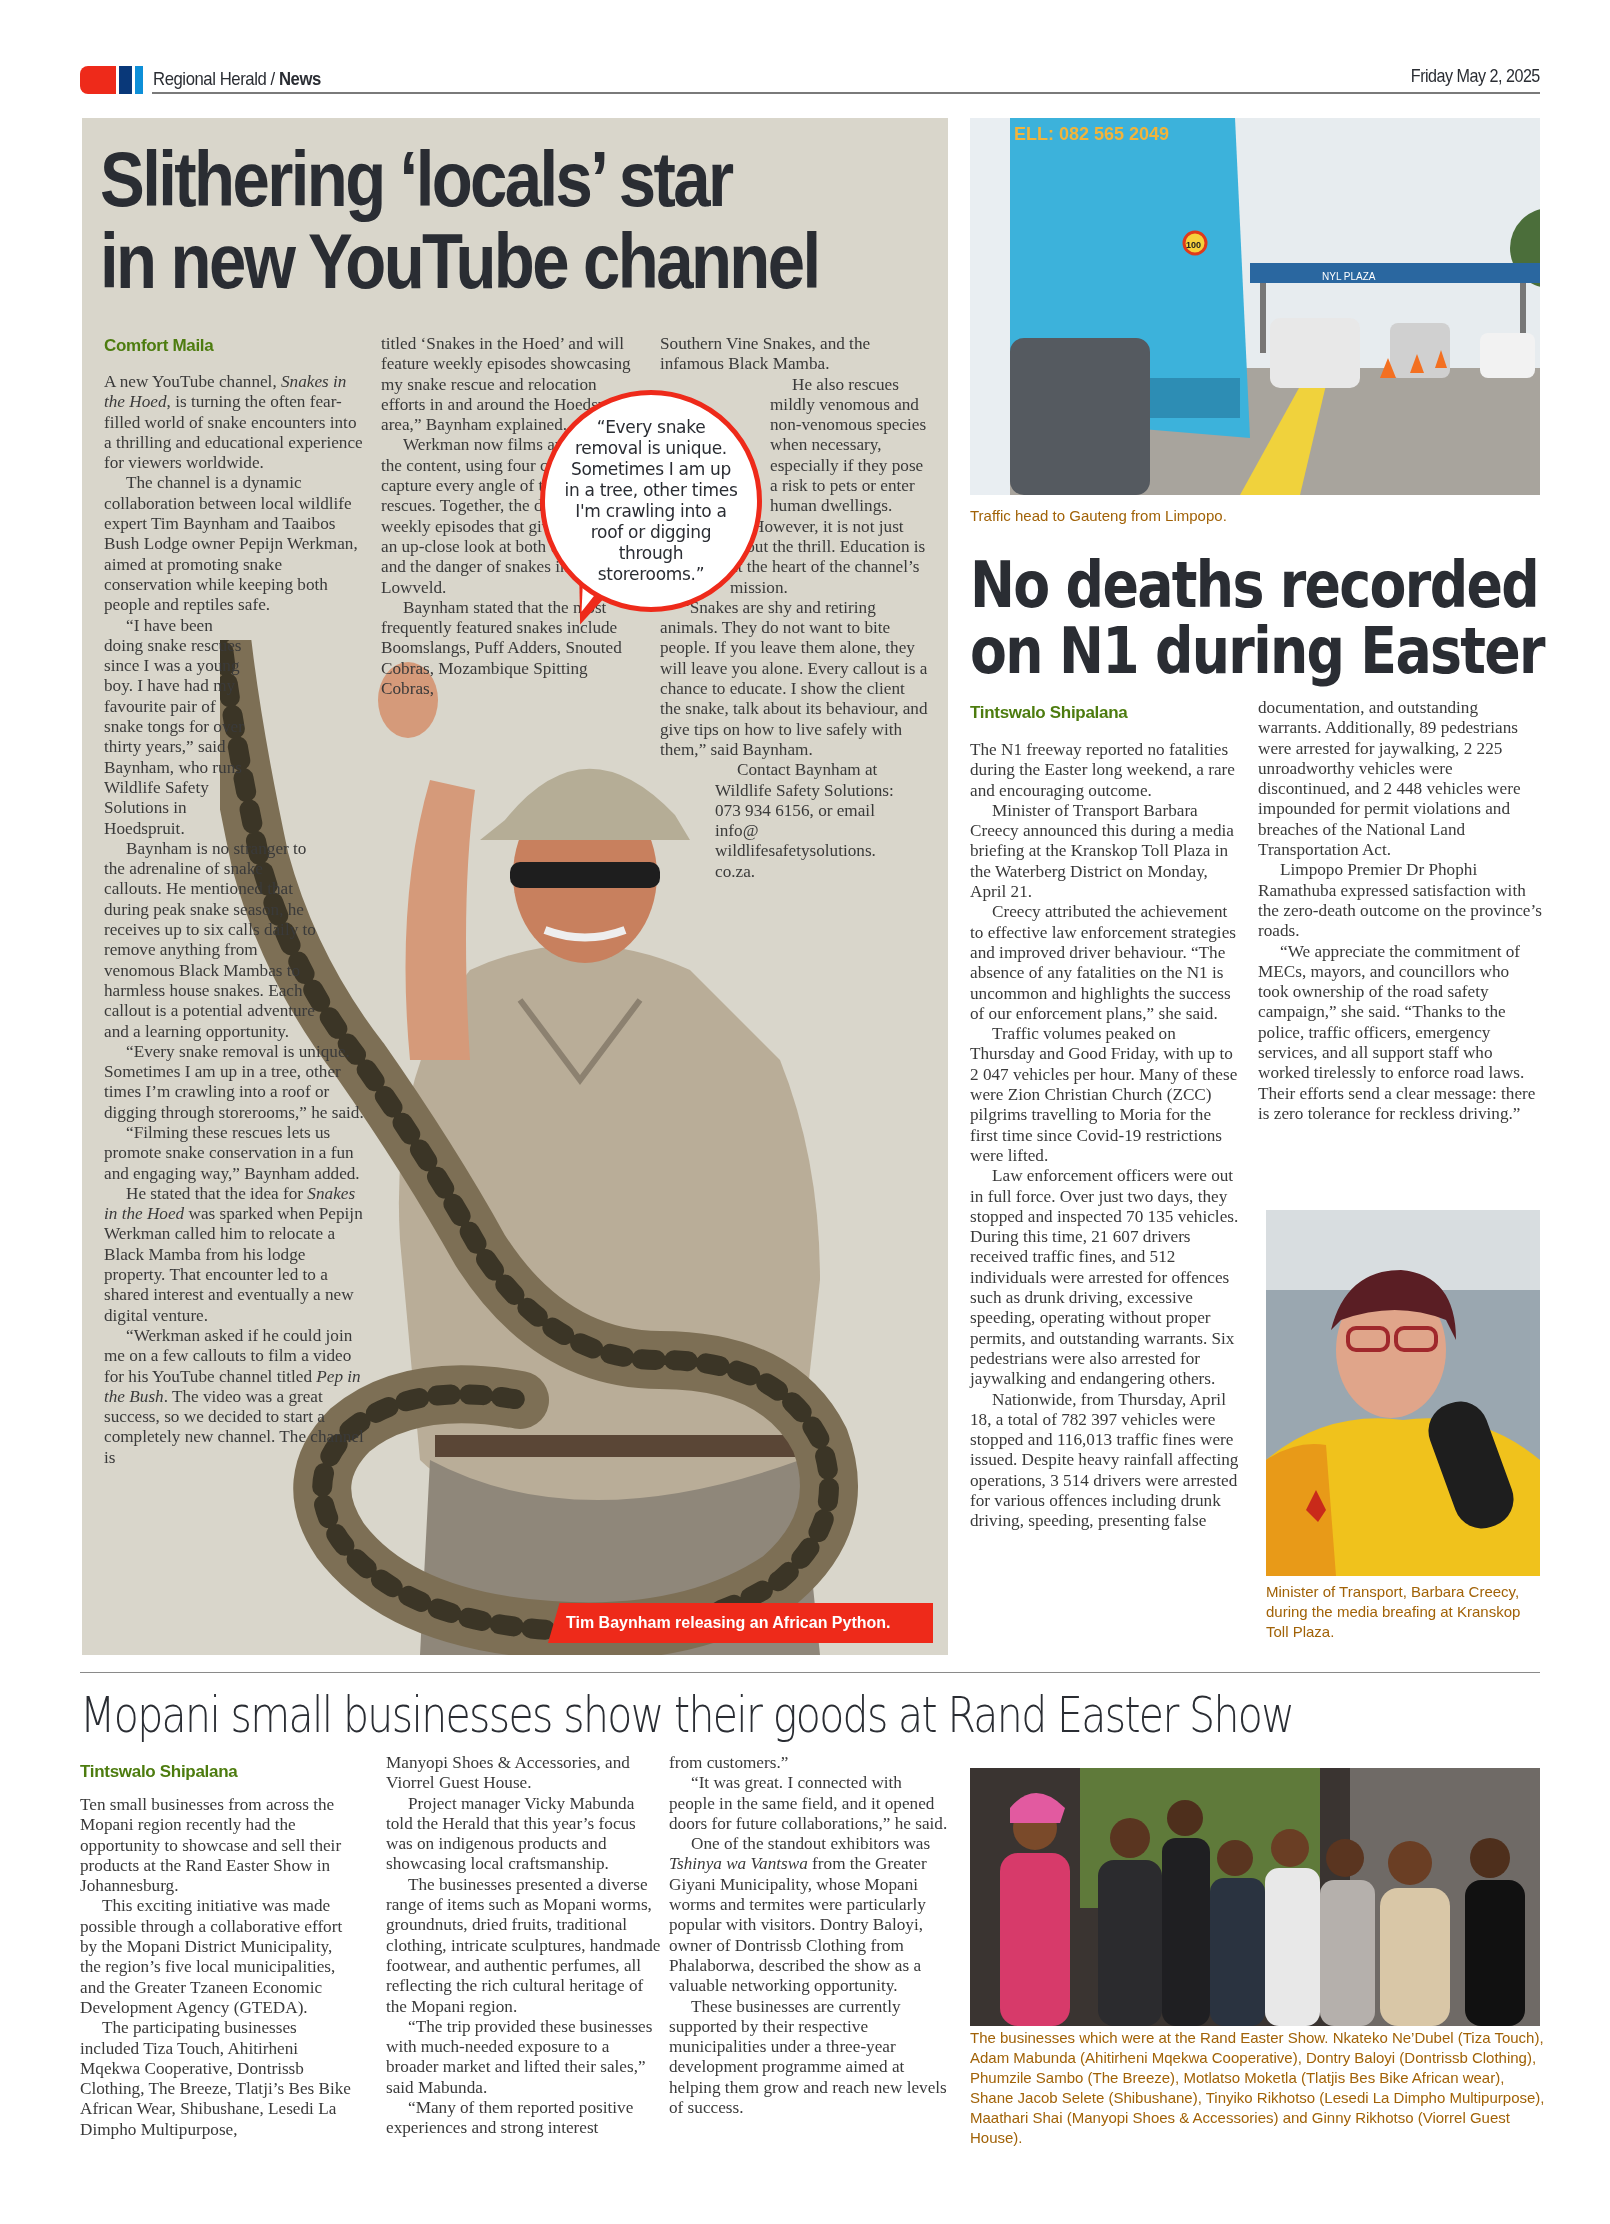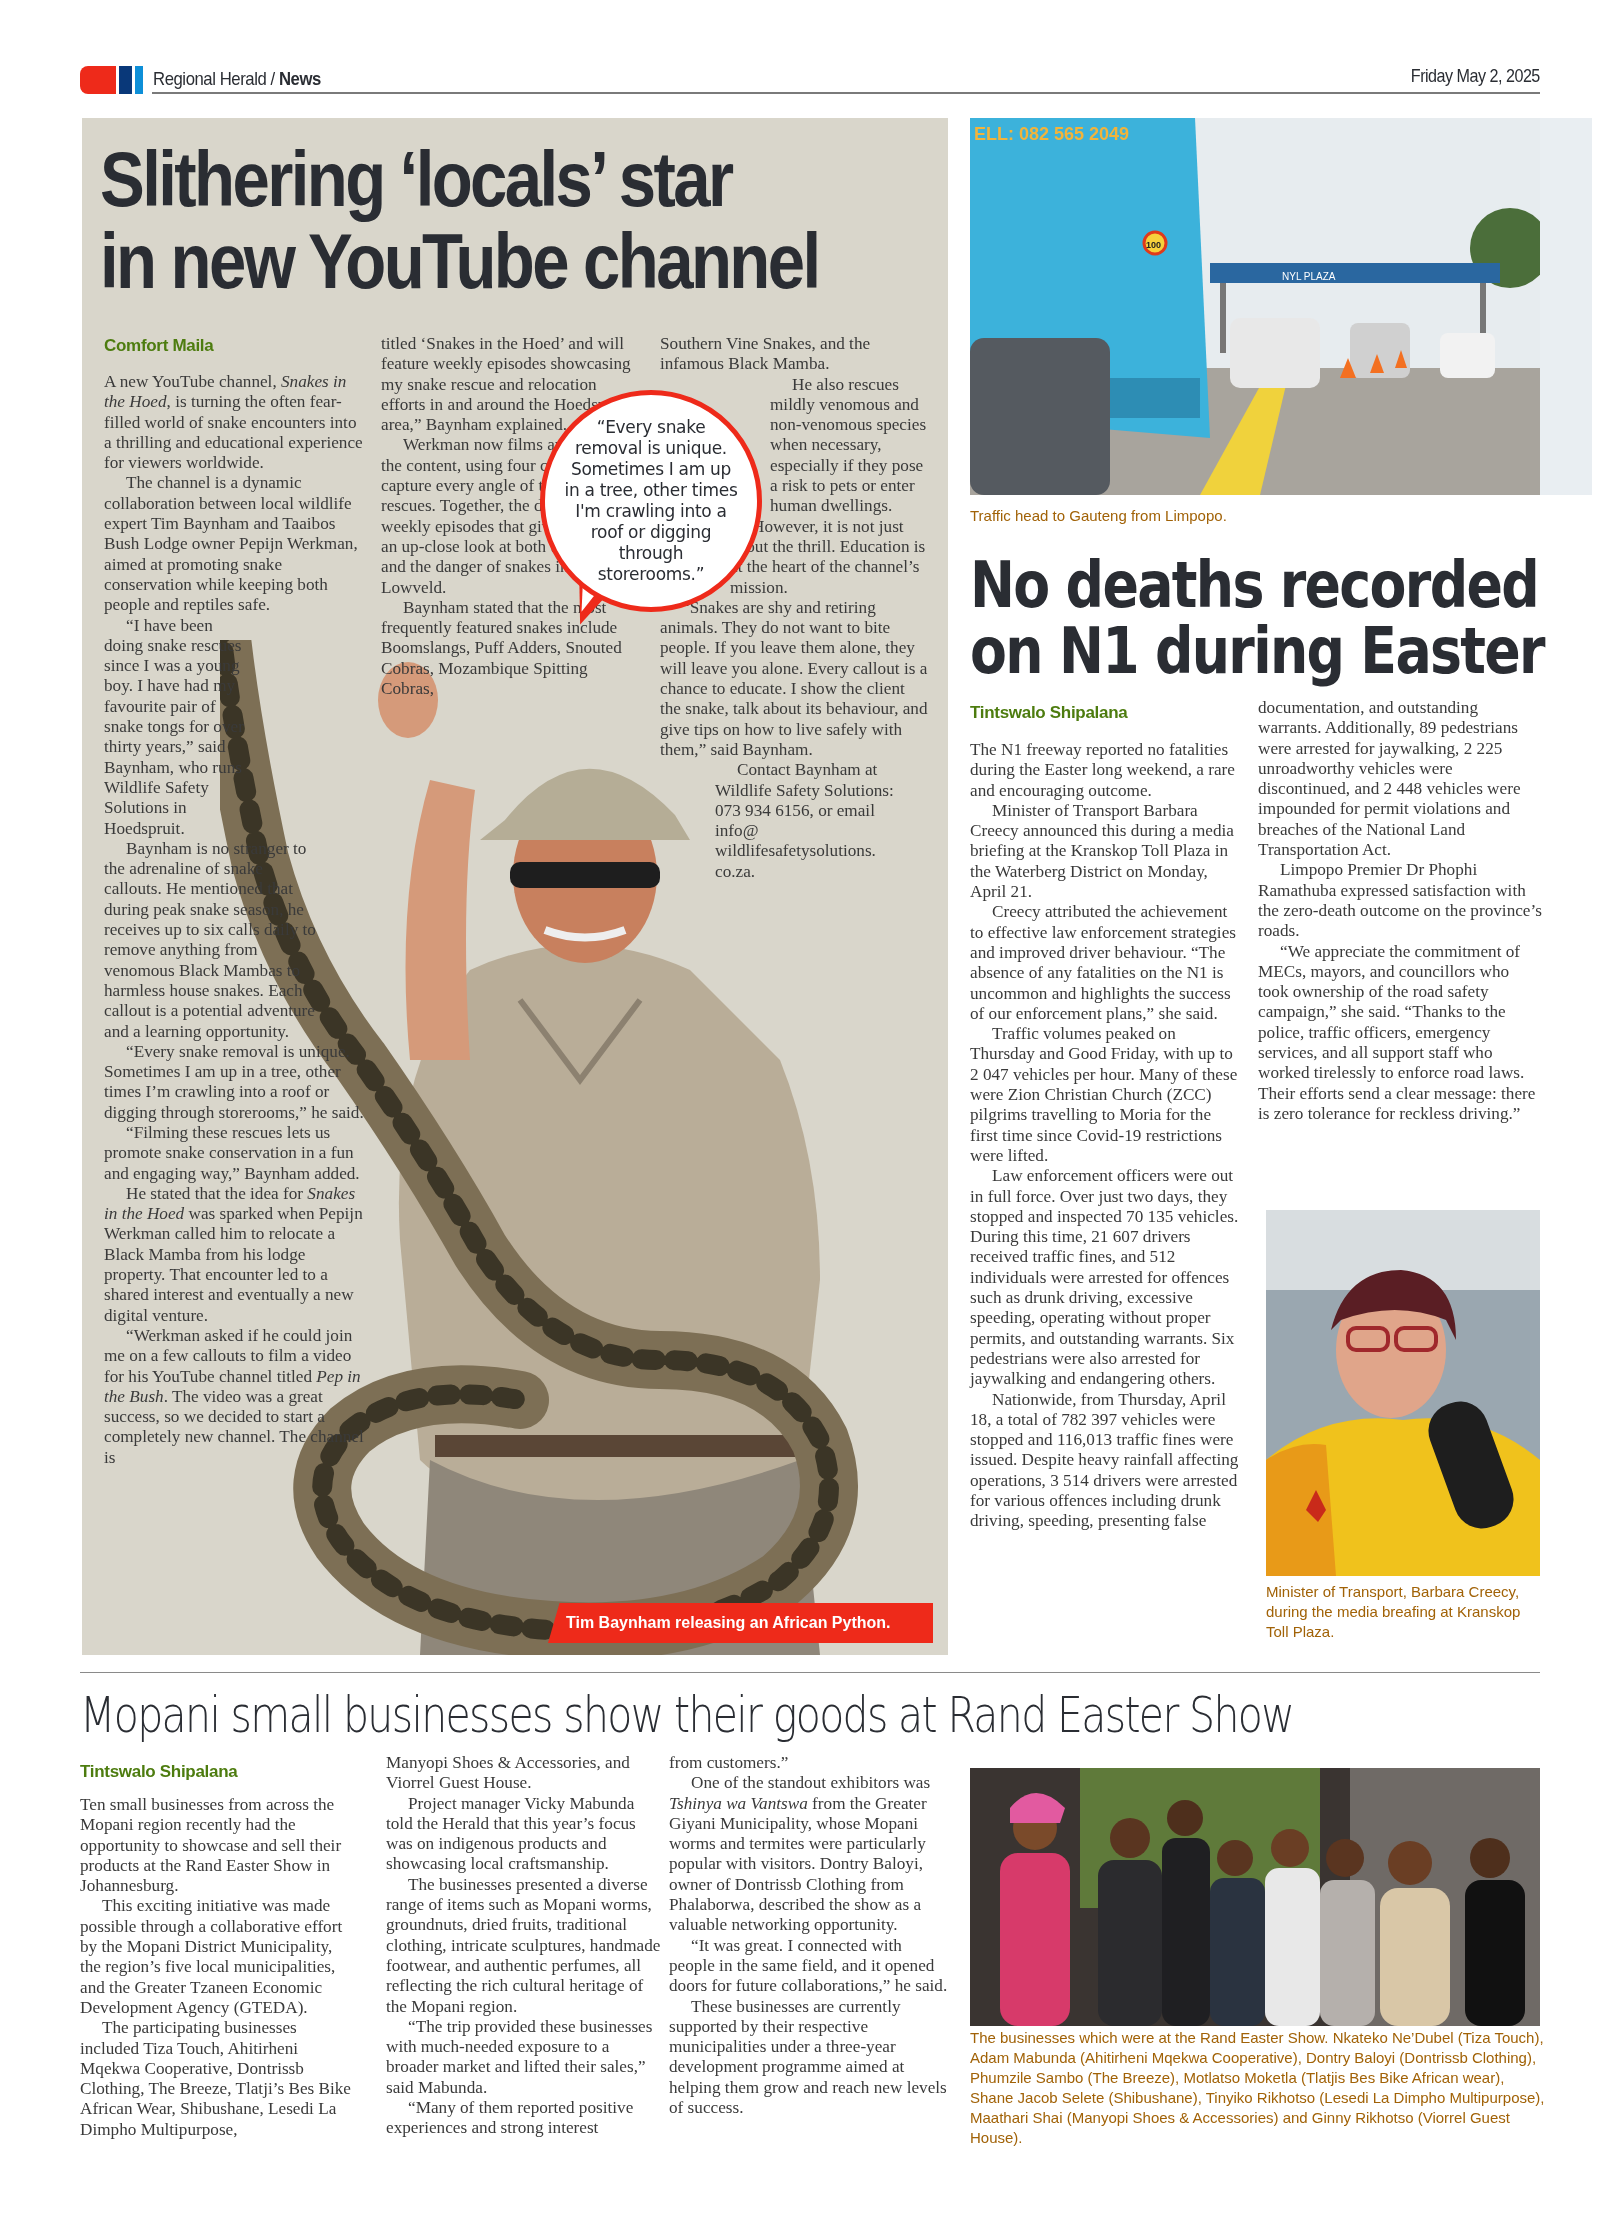--- a/index.html
+++ b/index.html
@@ -30,21 +30,21 @@
   
   .snake-photo { left: 220px; top: 640px; width: 728px; height: 1015px; }
 
   .pull-quote { left: 540px; top: 390px; width: 222px; height: 222px; border-radius: 50%; background: #fff; border: 5px solid #ee2a1a; display: flex; align-items: center; justify-content: center; text-align: center; padding: 18px; font-family: "DejaVu Sans", sans-serif; font-size: 17px; line-height: 21px; color: #2a2d33; letter-spacing: -0.3px; }
   .pull-tail { left: 568px; top: 580px; width: 0; height: 0; border-left: 22px solid transparent; border-right: 14px solid transparent; border-top: 45px solid #ee2a1a; transform: rotate(25deg); }
   .pull-tail-inner { left: 575px; top: 578px; width: 0; height: 0; border-left: 14px solid transparent; border-right: 8px solid transparent; border-top: 34px solid #fff; transform: rotate(25deg); }
 
   .snake-caption { left: 548px; top: 1603px; width: 385px; height: 40px; background: #ee2a1a; color: #fff; font-family: "Liberation Sans", sans-serif; font-weight: 700; font-size: 16px; line-height: 40px; padding-left: 18px; clip-path: polygon(3% 0, 100% 0, 100% 100%, 0 100%); }
 
   
-  .bus-photo { left: 970px; top: 118px; width: 622px; height: 377px; overflow: hidden; background: #e9eef2; }
+  .bus-photo { left: 970px; top: 118px; width: 570px; height: 377px; overflow: hidden; background: #e9eef2; padding-left: 40px; }
   .caption { font-family: "Liberation Sans", sans-serif; font-size: 15px; line-height: 20px; color: #a16207; }
   .n1-headline { left: 970px; top: 552px; width: 570px; font-family: "DejaVu Sans", sans-serif; font-size: 64px; line-height: 66px; letter-spacing: -2px; color: #2a2d33; transform: scaleX(0.84); transform-origin: left; white-space: nowrap; }
   .minister-photo { left: 1266px; top: 1210px; width: 274px; height: 366px; overflow: hidden; background: #8a9aa8; }
 
   
   .section-rule { left: 80px; top: 1672px; width: 1460px; height: 1px; background: #8a8a8a; }
   .mopani-headline { left: 80px; top: 1686px; width: 1460px; font-family: "DejaVu Sans", sans-serif; font-weight: 300; font-size: 50px; line-height: 58px; letter-spacing: -2px; color: #2a2d33; transform: scaleX(0.82); transform-origin: left; white-space: nowrap; }
   .mopani-photo { left: 970px; top: 1768px; width: 570px; height: 258px; overflow: hidden; background: #3b3533; }
 </style>
 </head>
@@ -210,22 +210,22 @@
 <div class="abs body-text" style="left:386px; top:1753px; width:278px;">
   <p class="first">Manyopi Shoes &amp; Accessories, and Viorrel Guest House.</p>
   <p>Project manager Vicky Mabunda told the Herald that this year’s focus was on indigenous products and showcasing local craftsmanship.</p>
   <p>The businesses presented a diverse range of items such as Mopani worms, groundnuts, dried fruits, traditional clothing, intricate sculptures, handmade footwear, and authentic perfumes, all reflecting the rich cultural heritage of the Mopani region.</p>
   <p>“The trip provided these businesses with much-needed exposure to a broader market and lifted their sales,” said Mabunda.</p>
   <p>“Many of them reported positive experiences and strong interest</p>
 </div>
 
 <div class="abs body-text" style="left:669px; top:1753px; width:280px;">
   <p class="first">from customers.”</p>
+  <p>“It was great. I connected with people in the same field, and it opened doors for future collaborations,” he said.</p>
   <p><span>One of the standout exhibitors was </span><i>Tshinya wa Vantswa</i><span> from the Greater Giyani Municipality, whose Mopani worms and termites were particularly popular with visitors. Dontry Baloyi, owner of Dontrissb Clothing from Phalaborwa, described the show as a valuable networking opportunity.</span></p>
-  <p>“It was great. I connected with people in the same field, and it opened doors for future collaborations,” he said.</p>
   <p>These businesses are currently supported by their respective municipalities under a three-year development programme aimed at helping them grow and reach new levels of success.</p>
 </div>
 
 <div class="abs mopani-photo">
   <svg width="570" height="258" viewBox="0 0 570 258">
     <rect width="570" height="258" fill="#3a3431"></rect>
     <rect x="110" y="0" width="240" height="140" fill="#5f7a3a"></rect>
     <rect x="380" y="0" width="190" height="258" fill="#6f6a66"></rect>
 
     <g>

